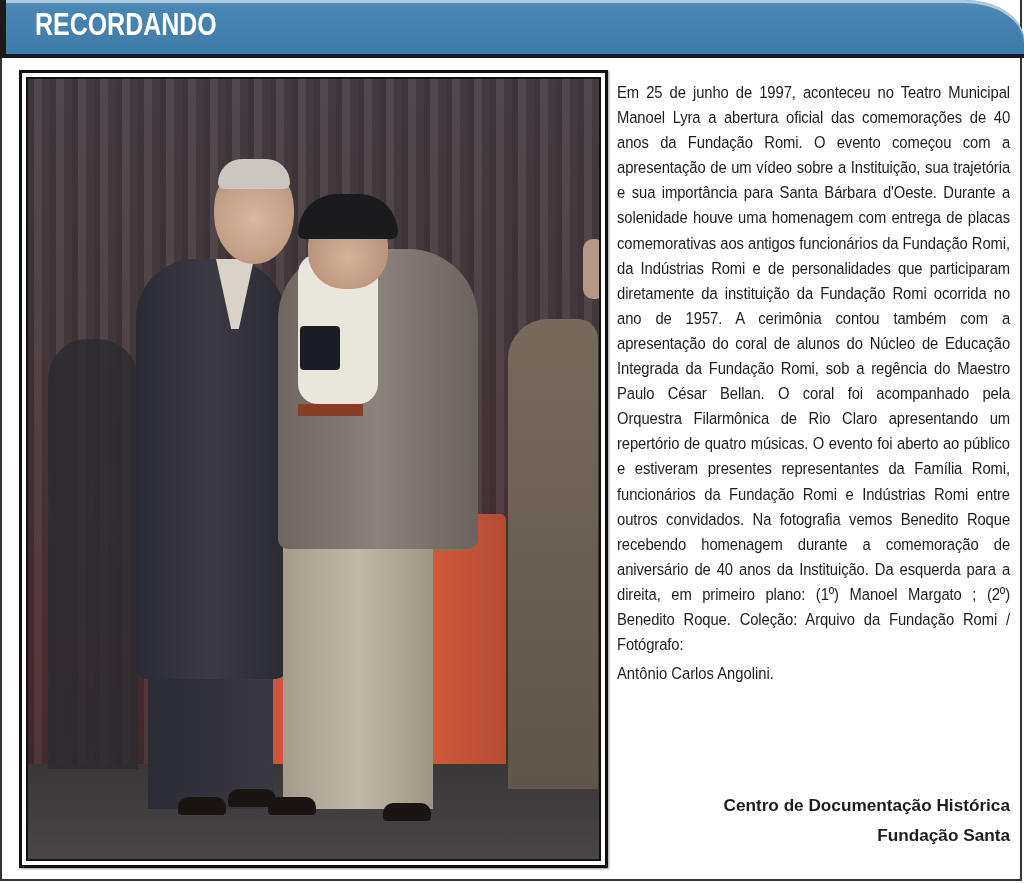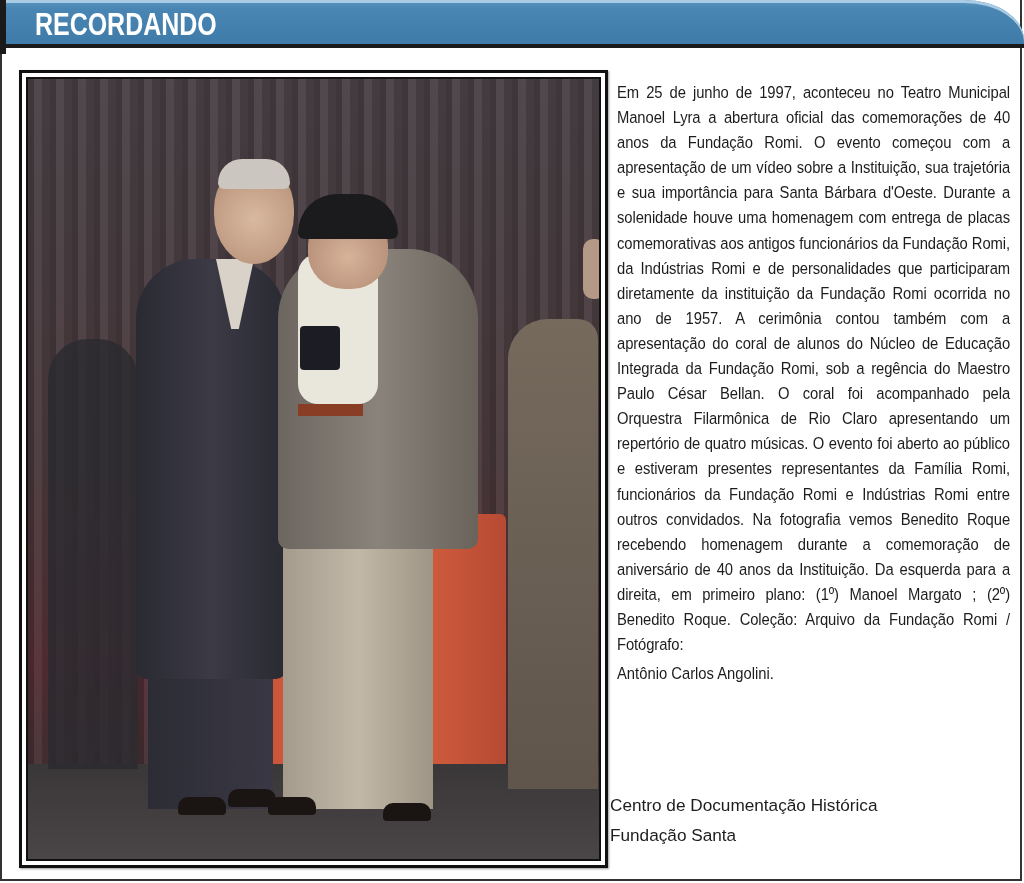--- a/index.html
+++ b/index.html
@@ -8,21 +8,21 @@
     background: #ffffff;
     font-family: "Liberation Sans", sans-serif;
     position: relative;
   }
   .frame {
     position: absolute; left: 0; top: 0; width: 1022px; height: 881px;
     border-left: 2px solid #333; border-right: 2px solid #333; border-bottom: 2px solid #333;
     box-sizing: border-box;
   }
   .header {
-    position: absolute; left: 0; top: 0; width: 1024px; height: 48px;
+    position: absolute; left: 0; top: 0; width: 1024px; height: 58px;
     background: linear-gradient(#5c97c3 0px, #4a86b3 8px, #3f7ba8 100%);
     border-top-right-radius: 60px 40px;
     border-bottom: 4px solid #1a1a1a;
     box-sizing: border-box;
     box-shadow: inset 0 3px 0 #a9cbe4;
   }
   .header::before {
     content: ""; position: absolute; left: 0; top: 0; width: 6px; height: 54px; background: #1a1a1a;
   }
   .header-title {
@@ -81,22 +81,22 @@
     width: 457px;
     transform: scaleX(0.86); transform-origin: left top;
     letter-spacing: -0.1px;
   }
   .credit-line {
     font-size: 17.2px; line-height: 25px; color: #1d1d1d; margin: 4px 0 0 0;
     width: 457px;
     transform: scaleX(0.86); transform-origin: left top;
   }
   .signature {
-    position: absolute; right: 14px; width: 400px; 
-    font-size: 17.2px; line-height: 25px; color: #1d1d1d;
+    position: absolute; right: 14px; width: 400px; text-align: right;
+    font-size: 17.2px; line-height: 25px; color: #1d1d1d; font-weight: bold;
   }
   .sig1 { top: 793px; }
   .sig2 { top: 823px; }
 </style>
 </head>
 <body>
 
 <div class="frame"></div>
 
 <div class="header">

